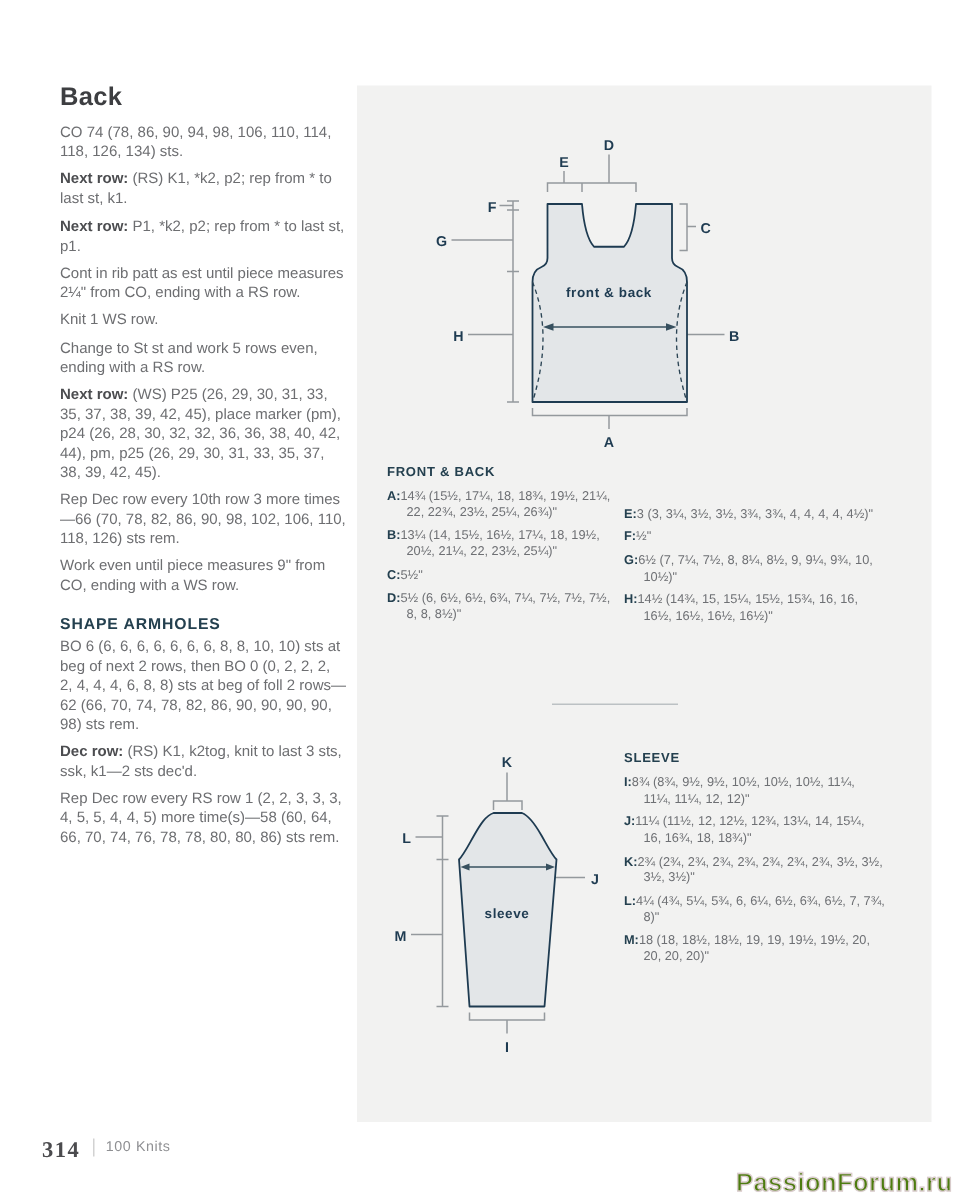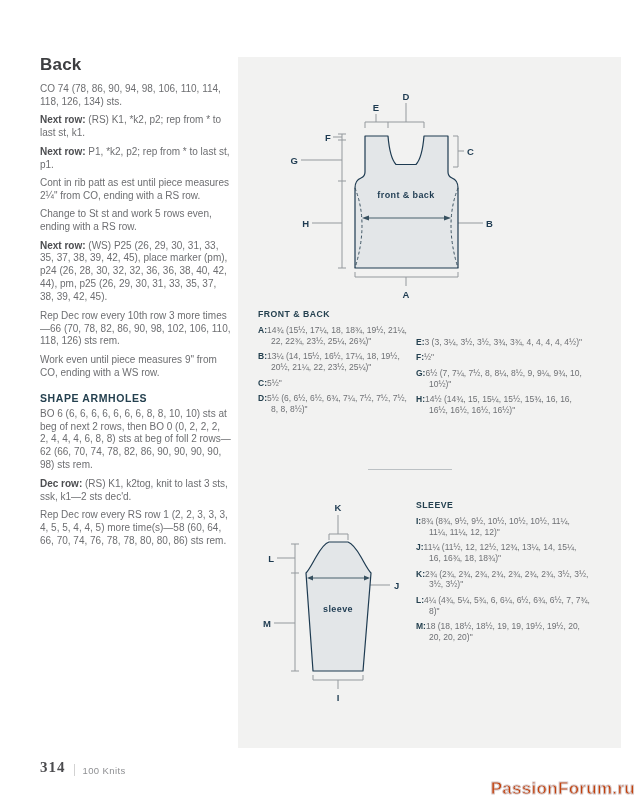--- a/index.html
+++ b/index.html
@@ -23,36 +23,37 @@
   .meas b{color:#24404f;font-weight:700}
   .gline{stroke:#94999d;stroke-width:1;fill:none}
   .nline{stroke:#37505f;stroke-width:.9;fill:none}
   .dash{stroke:#2b4454;stroke-width:.9;fill:none;stroke-dasharray:3,2.4}
   .garment{fill:#e3e6e8;stroke:#1e3b51;stroke-width:1.2;stroke-linejoin:round}
   .ahead{fill:#37505f;stroke:none}
   .lt{font:700 9.5px "Liberation Sans",sans-serif;fill:#1e3b51}
   .cap{font:700 9px "Liberation Sans",sans-serif;fill:#1e3b51;letter-spacing:.4px}
   .mid{text-anchor:middle}
   .end{text-anchor:end}
-  .footer{position:absolute;left:40px;top:759px;display:flex;align-items:flex-end}
+  .footer{position:absolute;left:28px;top:759px;display:flex;align-items:flex-start}
   .pagenum{font-family:"Liberation Serif",serif;font-size:15px;font-weight:700;color:#4b4b4e;letter-spacing:1px}
   .fdiv{width:1px;height:12px;background:#d2d2d2;margin:0 8px}
   .booktitle{font-size:9.5px;color:#8f9093;letter-spacing:.4px}
-  .watermark{position:absolute;right:5px;bottom:1px;font-size:17px;font-weight:700;color:#c2410c;-webkit-text-stroke:.9px #d9cccc;text-shadow:0 0 1px #d4c8c8;letter-spacing:.3px}
+  .watermark{position:absolute;right:5px;bottom:1px;font-size:17px;font-weight:700;color:#4d7c0f;-webkit-text-stroke:.9px #d9cccc;text-shadow:0 0 1px #d4c8c8;letter-spacing:.3px}
 </style>
 </head>
 <body>
 
 <div class="left-col">
   <h2 class="title">Back</h2>
 
   <p class="para"><b></b><span>CO 74 (78, 86, 90, 94, 98, 106, 110, 114, 118, 126, 134) sts.</span></p>
   <p class="para"><b>Next row:</b><span> (RS) K1, *k2, p2; rep from * to last st, k1.</span></p>
   <p class="para"><b>Next row:</b><span> P1, *k2, p2; rep from * to last st, p1.</span></p>
   <p class="para"><b></b><span>Cont in rib patt as est until piece measures 2¼" from CO, ending with a RS row.</span></p>
+  <p class="para"><b></b><span>Knit 1 WS row.</span></p>
   <p class="para"><b></b><span>Change to St st and work 5 rows even, ending with a RS row.</span></p>
   <p class="para"><b>Next row:</b><span> (WS) P25 (26, 29, 30, 31, 33, 35, 37, 38, 39, 42, 45), place marker (pm), p24 (26, 28, 30, 32, 32, 36, 36, 38, 40, 42, 44), pm, p25 (26, 29, 30, 31, 33, 35, 37, 38, 39, 42, 45).</span></p>
 
   <p class="para"><b></b><span>Rep Dec row every 10th row 3 more times—66 (70, 78, 82, 86, 90, 98, 102, 106, 110, 118, 126) sts rem.</span></p>
   <p class="para"><b></b><span>Work even until piece measures 9" from CO, ending with a WS row.</span></p>
 
   <h3 class="shead">SHAPE ARMHOLES</h3>
   <p class="para"><b></b><span>BO 6 (6, 6, 6, 6, 6, 6, 6, 8, 8, 10, 10) sts at beg of next 2 rows, then BO 0 (0, 2, 2, 2, 2, 4, 4, 4, 6, 8, 8) sts at beg of foll 2 rows—62 (66, 70, 74, 78, 82, 86, 90, 90, 90, 90, 98) sts rem.</span></p>
   <p class="para"><b>Dec row:</b><span> (RS) K1, k2tog, knit to last 3 sts, ssk, k1—2 sts dec'd.</span></p>
   <p class="para"><b></b><span>Rep Dec row every RS row 1 (2, 2, 3, 3, 3, 4, 5, 5, 4, 4, 5) more time(s)—58 (60, 64, 66, 70, 74, 76, 78, 78, 80, 80, 86) sts rem.</span></p>

